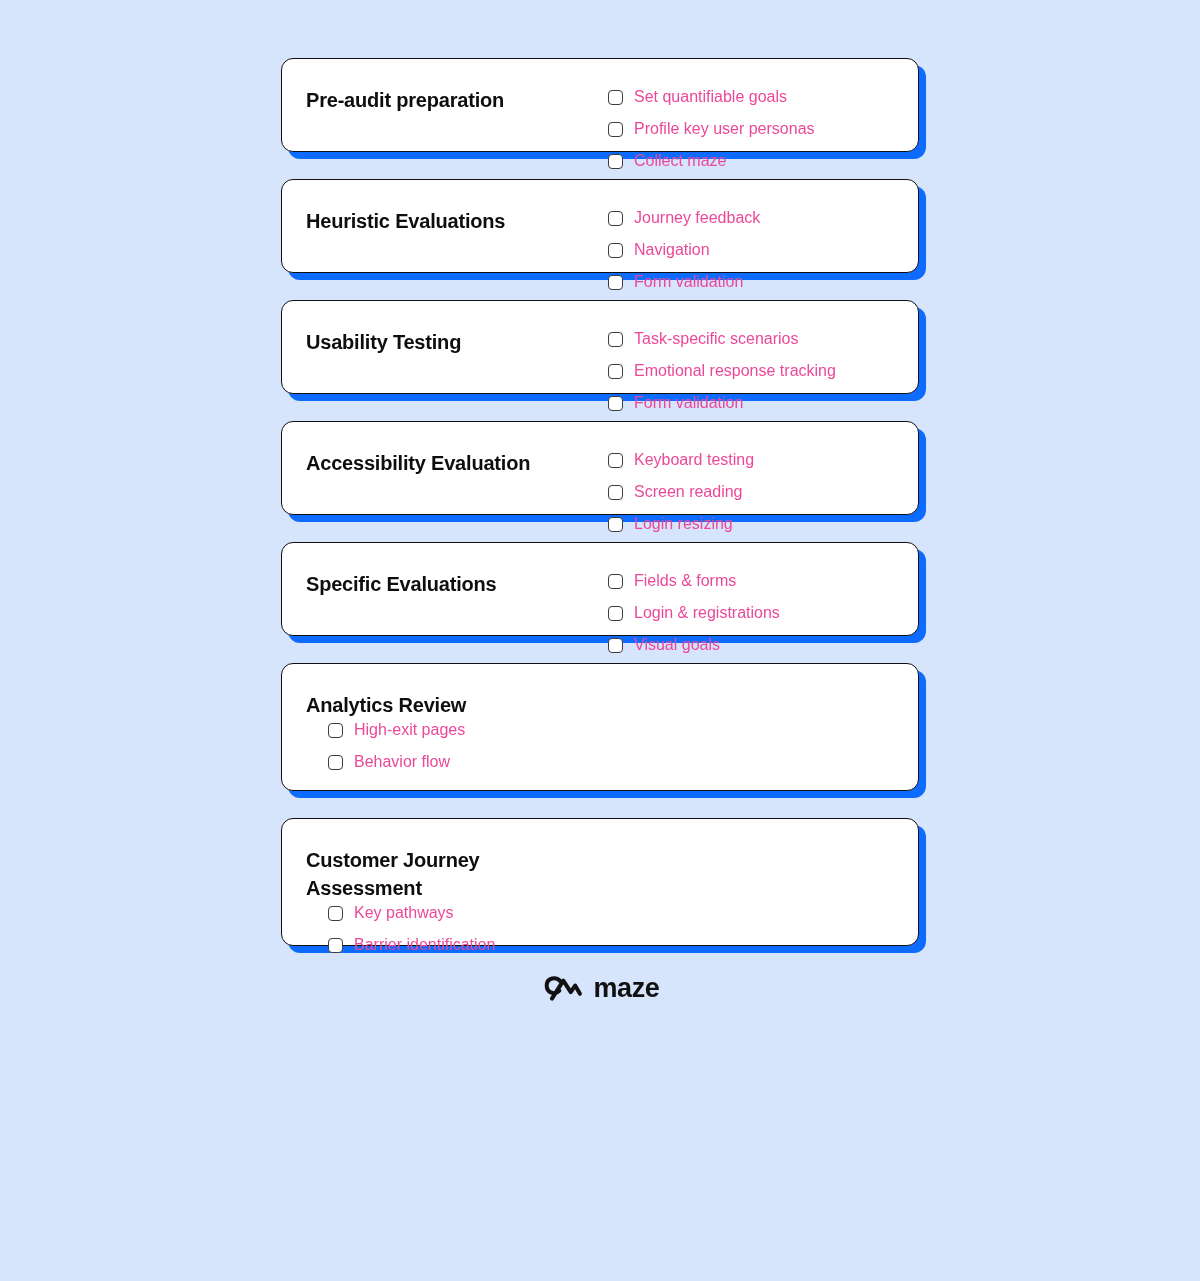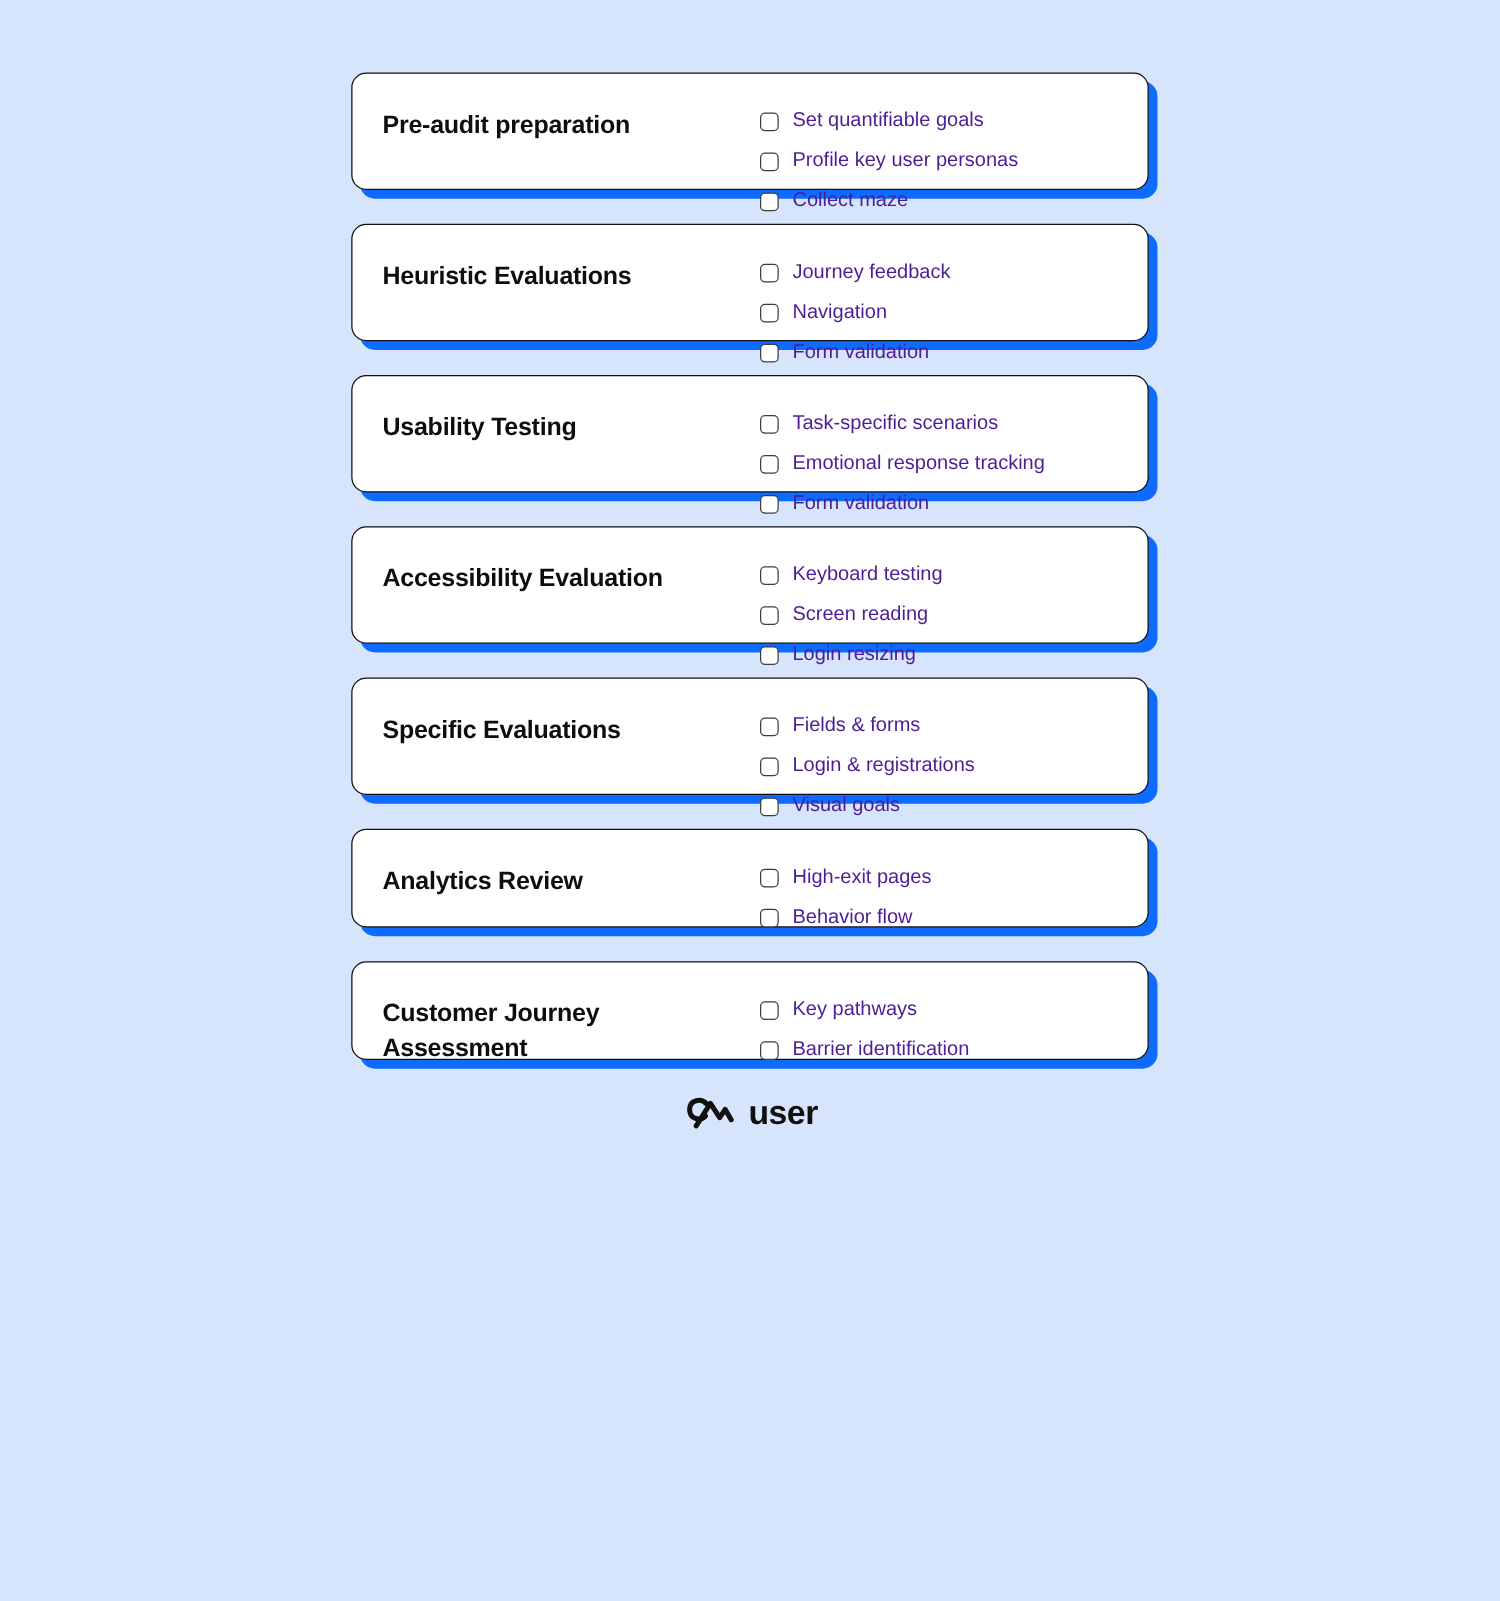--- a/index.html
+++ b/index.html
@@ -24,21 +24,21 @@
     display:flex;
     align-items:flex-start;
     background:#ffffff;
     border:1.5px solid #101010;
     border-radius:12px;
     box-shadow:7px 7px 0 0 #0d6bff;
     padding:27px 24px 0 24px;
     height:94px;
     margin-bottom:27px;
   }
-  .card.short { height:79px; }
+  .card.short { height:128px;flex-direction:column; }
   .card-title {
     width:280px;
     flex-shrink:0;
     font-size:20px;
     font-weight:800;
     letter-spacing:-0.2px;
     line-height:1.4;
     color:#0e0e0e;
   }
   .items { margin-left:22px; padding-top:2px; }
@@ -56,21 +56,21 @@
     border:1.5px solid #3d3d42;
     border-radius:4px;
     background:#ffffff;
     margin:0;
     flex-shrink:0;
     cursor:pointer;
   }
   .item-label {
     margin-left:11px;
     font-size:16px;
-    color:#4c1d95;
+    color:#ec4899;
     white-space:nowrap;
   }
   .footer {
     margin-top:18px;
     display:flex;
     justify-content:center;
     align-items:center;
     gap:11px;
   }
   .logo-mark { display:block; }
@@ -206,15 +206,15 @@
       </div>
     </div>
 
   </div>
 
   <div class="footer">
     <svg class="logo-mark" width="42" height="30" viewBox="0 0 48 34" fill="none" xmlns="http://www.w3.org/2000/svg">
       <path d="M22 8 C17.5 2.5 6.5 4 6.5 13 C6.5 21.5 16 24.5 21 19" stroke="#111111" stroke-width="4.6" stroke-linecap="round" fill="none"></path>
       <path d="M12.5 28 L25.5 7.5 L34 20.5 L39 13 L44.5 22.5" stroke="#111111" stroke-width="4.6" stroke-linecap="round" stroke-linejoin="round" fill="none"></path>
     </svg>
-    <span class="brand-name">user</span>
+    <span class="brand-name">maze</span>
   </div>
 </div>
 
 </body></html>

